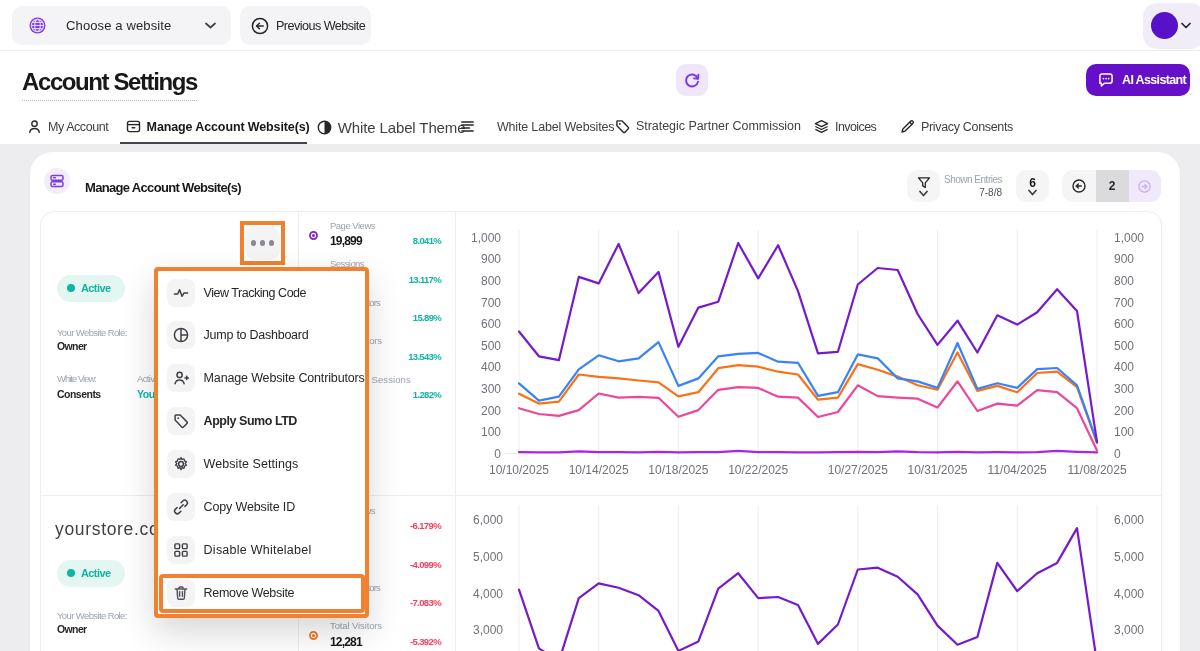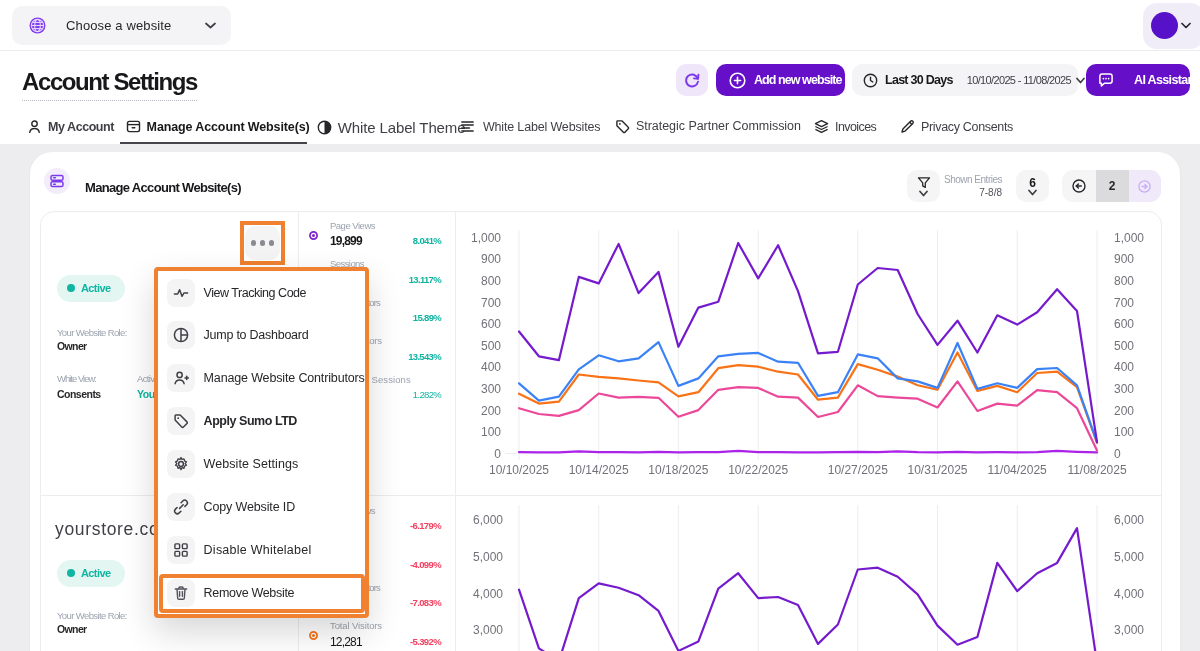--- a/index.html
+++ b/index.html
@@ -23,91 +23,72 @@
       </span>
   <span style="margin-left:20px;display:flex">
         <span class="tx" style="font-size:13px;font-weight:400;color:#27272a;letter-spacing:0.13px;">Choose a website</span>
       </span>
   <span style="margin-left:auto;margin-right:15px;display:flex">
         <svg width="11" height="7" viewBox="0 0 11 7" xmlns="http://www.w3.org/2000/svg">
           <polyline points="1,1.5 5.5,5.5 10,1.5" fill="none" stroke="#3f3f46" stroke-width="1.7" stroke-linecap="round" stroke-linejoin="round"></polyline>
         </svg>
       </span>
 </div>
+<div class="abs pill" style="left:240px;top:6px;width:131px;height:39px;padding-left:11px">
+  <span style="display:flex">
+        <svg width="18" height="18" viewBox="0 0 18 18" xmlns="http://www.w3.org/2000/svg">
+          <circle cx="9" cy="9" r="7.6" fill="none" stroke="#27272a" stroke-width="1.5"></circle>
+          <line x1="5.6" y1="9" x2="12.2" y2="9" stroke="#27272a" stroke-width="1.5" stroke-linecap="round"></line>
+          <polyline points="8.4,6.2 5.6,9 8.4,11.8" fill="none" stroke="#27272a" stroke-width="1.5" stroke-linecap="round" stroke-linejoin="round"></polyline>
+        </svg>
+      </span>
+  <span style="margin-left:7px;display:flex">
+        <span class="tx" style="font-size:12.6px;font-weight:400;color:#27272a;letter-spacing:-0.53px;">Previous Website</span>
+      </span>
+</div>
 <div class="abs" style="left:1143px;top:3px;width:61px;height:46px;border-radius:14px;background:#f1edf8"></div>
 <div class="abs" style="left:1151px;top:12px;width:27px;height:27px;border-radius:50%;background:#5712c9"></div>
 <span class="abs" style="left:1181px;top:22px;display:flex">
       <svg width="10" height="7" viewBox="0 0 10 7" xmlns="http://www.w3.org/2000/svg">
         <polyline points="1,1.5 5.0,5.5 9,1.5" fill="none" stroke="#27272a" stroke-width="1.7" stroke-linecap="round" stroke-linejoin="round"></polyline>
       </svg>
     </span>
 <div class="abs" style="left:0;top:50px;width:1200px;height:1px;background:#ececee"></div>
 
 <div class="abs" style="left:22px;top:68px;font-size:24px;font-weight:700;color:#18181b;letter-spacing:-1.40px;border-bottom:1px dotted #b9b9c2;padding-bottom:4px">Account Settings</div>
 
 <div class="abs" style="left:676px;top:64px;width:32px;height:32px;border-radius:10px;background:#efe6fa;display:flex;align-items:center;justify-content:center">
       <svg width="18" height="18" viewBox="0 0 18 18" xmlns="http://www.w3.org/2000/svg">
         <path d="M 14.8 7.6 A 6 6 0 1 0 15 10.6" fill="none" stroke="#7c3aed" stroke-width="1.9" stroke-linecap="round"></path>
         <polyline points="15.4,3.6 15.1,7.8 11,7.4" fill="none" stroke="#7c3aed" stroke-width="1.9" stroke-linecap="round" stroke-linejoin="round"></polyline>
       </svg>
     </div>
-<div class="abs" style="left:716px;top:64px;width:129px;height:32px;border-radius:10px;background:#650fc8;display:flex;align-items:center;padding-left:13px">
-  <span style="display:flex">
-        <svg width="17" height="17" viewBox="0 0 17 17" xmlns="http://www.w3.org/2000/svg">
-          <circle cx="8.5" cy="8.5" r="7.3" fill="none" stroke="#fff" stroke-width="1.6"></circle>
-          <line x1="8.5" y1="5.4" x2="8.5" y2="11.6" stroke="#fff" stroke-width="1.6" stroke-linecap="round"></line>
-          <line x1="5.4" y1="8.5" x2="11.6" y2="8.5" stroke="#fff" stroke-width="1.6" stroke-linecap="round"></line>
-        </svg>
-      </span>
-      <span style="margin-left:8px;display:flex">
-        <span class="tx" style="font-size:12.5px;font-weight:700;color:#fff;letter-spacing:-0.93px;">Add new website</span>
-      </span>
-</div>
-<div class="abs pill" style="left:852px;top:64px;width:226px;height:32px;padding-left:11px;border-radius:10px">
-  <span style="display:flex">
-        <svg width="15" height="15" viewBox="0 0 15 15" xmlns="http://www.w3.org/2000/svg">
-          <circle cx="7.5" cy="7.5" r="6.2" fill="none" stroke="#27272a" stroke-width="1.4"></circle>
-          <polyline points="7.5,4.3 7.5,7.5 9.7,8.9" fill="none" stroke="#27272a" stroke-width="1.4" stroke-linecap="round" stroke-linejoin="round"></polyline>
-        </svg>
-      </span>
-  <span style="margin-left:7px;display:flex">
-        <span class="tx" style="font-size:12.5px;font-weight:700;color:#18181b;letter-spacing:-0.73px;">Last 30 Days</span>
-      </span>
-  <span style="margin-left:14px;display:flex">
-        <span class="tx" style="font-size:11px;font-weight:400;color:#3f3f46;letter-spacing:-0.64px;">10/10/2025 - 11/08/2025</span>
-      </span>
-  <span style="margin-left:5px;display:flex">
-        <svg width="9" height="7" viewBox="0 0 9 7" xmlns="http://www.w3.org/2000/svg">
-          <polyline points="1,1.5 4.5,5.5 8,1.5" fill="none" stroke="#3f3f46" stroke-width="1.7" stroke-linecap="round" stroke-linejoin="round"></polyline>
-        </svg>
-      </span>
-</div>
 <div class="abs" style="left:1086px;top:64px;width:104px;height:32px;border-radius:10px;background:#650fc8;display:flex;align-items:center;padding-left:12px">
   <span style="display:flex">
         <svg width="16" height="16" viewBox="0 0 16 16" xmlns="http://www.w3.org/2000/svg">
           <path d="M1.9 4.3 a2.2 2.2 0 0 1 2.2-2.2 h7.8 a2.2 2.2 0 0 1 2.2 2.2 v4.8 a2.2 2.2 0 0 1 -2.2 2.2 h-5.5 l-3 2.6 v-2.6 h-1.5 z" fill="none" stroke="#fff" stroke-width="1.5" stroke-linejoin="round"></path>
           <circle cx="5.4" cy="6.6" r="0.85" fill="#fff"></circle>
           <circle cx="8" cy="6.6" r="0.85" fill="#fff"></circle>
           <circle cx="10.6" cy="6.6" r="0.85" fill="#fff"></circle>
         </svg>
       </span>
-      <span style="margin-left:20px;display:flex">
+      <span style="margin-left:8px;display:flex">
         <span class="tx" style="font-size:12.5px;font-weight:700;color:#fff;letter-spacing:-0.64px;">AI Assistant</span>
       </span>
 </div>
 
 <div class="abs" style="left:27px;top:119px;display:flex;align-items:center">
   <span style="display:flex">
         <svg width="15" height="15" viewBox="0 0 15 15" xmlns="http://www.w3.org/2000/svg">
           <circle cx="7.5" cy="4.7" r="2.7" fill="none" stroke="#27272a" stroke-width="1.4"></circle>
           <path d="M2.7 13.4 a4.9 4.9 0 0 1 9.6 0" fill="none" stroke="#27272a" stroke-width="1.4" stroke-linecap="round"></path>
         </svg>
       </span>
       <span style="margin-left:6px;display:flex">
-        <span class="tx" style="font-size:12.5px;font-weight:700;color:#3f3f46;letter-spacing:-0.44px;">My Account</span>
+        <span class="tx" style="font-size:12.5px;font-weight:400;color:#3f3f46;letter-spacing:-0.44px;">My Account</span>
       </span>
     </div>
 <div class="abs" style="left:125.6px;top:119px;display:flex;align-items:center">
   <span style="display:flex">
         <svg width="15" height="15" viewBox="0 0 15 15" xmlns="http://www.w3.org/2000/svg">
           <rect x="1.5" y="2.4" width="12" height="10.2" rx="1.8" fill="none" stroke="#27272a" stroke-width="1.4"></rect>
           <line x1="1.5" y1="5.6" x2="13.5" y2="5.6" stroke="#27272a" stroke-width="1.4"></line>
           <line x1="6.2" y1="8.8" x2="8.8" y2="8.8" stroke="#27272a" stroke-width="1.4" stroke-linecap="round"></line>
         </svg>
       </span>
@@ -128,21 +109,21 @@
     </div>
 <div class="abs" style="left:459.9px;top:119px;display:flex;align-items:center">
   <span style="display:flex">
         <svg width="15" height="15" viewBox="0 0 15 15" xmlns="http://www.w3.org/2000/svg">
           <line x1="1.8" y1="3" x2="13.2" y2="3" stroke="#27272a" stroke-width="1.4" stroke-linecap="round"></line>
           <line x1="1.8" y1="6" x2="13.2" y2="6" stroke="#27272a" stroke-width="1.4" stroke-linecap="round"></line>
           <line x1="1.8" y1="9" x2="9.4" y2="9" stroke="#27272a" stroke-width="1.4" stroke-linecap="round"></line>
           <line x1="1.8" y1="12" x2="13.2" y2="12" stroke="#27272a" stroke-width="1.4" stroke-linecap="round"></line>
         </svg>
       </span>
-      <span style="margin-left:8px;display:flex">
+      <span style="margin-left:22px;display:flex">
         <span class="tx" style="font-size:12.5px;font-weight:400;color:#3f3f46;letter-spacing:-0.16px;">White Label Websites</span>
       </span>
     </div>
 <div class="abs" style="left:615px;top:119px;display:flex;">
   <span style="display:flex">
         <svg width="15" height="15" viewBox="0 0 15 15" xmlns="http://www.w3.org/2000/svg">
           <path d="M1.9 6.8 V2.6 a0.75 0.75 0 0 1 0.75-0.75 h4.2 l6.4 6.4 a1.1 1.1 0 0 1 0 1.6 l-3.3 3.3 a1.1 1.1 0 0 1 -1.6 0 z" fill="none" stroke="#27272a" stroke-width="1.4" stroke-linejoin="round"></path>
           <circle cx="4.9" cy="4.9" r="0.85" fill="#27272a"></circle>
         </svg>
       </span>
@@ -255,21 +236,21 @@
 <div class="abs tx" style="left:330px;top:272.6px;font-size:12px;font-weight:700;color:#18181b;letter-spacing:-0.83px">4,522</div>
 <div class="abs tx" style="left:380px;top:273.6px;width:61px;text-align:right;font-size:9.5px;font-weight:700;color:#0fb5a2;letter-spacing:-0.67px">13.117%</div>
 <div class="abs tx" style="left:330px;top:296.6px;font-size:9.5px;color:#9ca3af;letter-spacing:-0.93px">Unique Visitors</div>
 <div class="abs tx" style="left:330px;top:311.1px;font-size:12px;font-weight:700;color:#18181b;letter-spacing:-0.83px">9,903</div>
 <div class="abs tx" style="left:380px;top:312.1px;width:61px;text-align:right;font-size:9.5px;font-weight:700;color:#0fb5a2;letter-spacing:-0.68px">15.89%</div>
 <div class="abs tx" style="left:330px;top:335.1px;font-size:9.5px;color:#9ca3af;letter-spacing:-0.12px">Total Visitors</div>
 <div class="abs tx" style="left:330px;top:349.6px;font-size:12px;font-weight:700;color:#18181b;letter-spacing:-0.83px">9,102</div>
 <div class="abs tx" style="left:380px;top:350.6px;width:61px;text-align:right;font-size:9.5px;font-weight:700;color:#0fb5a2;letter-spacing:-0.67px">13.543%</div>
 <div class="abs tx" style="left:330px;top:373.6px;font-size:9.5px;color:#9ca3af;letter-spacing:0.10px">Engaged Sessions</div>
 <div class="abs tx" style="left:330px;top:388.1px;font-size:12px;font-weight:700;color:#18181b;letter-spacing:-0.83px">3,413</div>
-<div class="abs tx" style="left:380px;top:389.1px;width:61px;text-align:right;font-size:9.5px;font-weight:400;color:#0fb5a2;letter-spacing:-0.68px">1.282%</div>
+<div class="abs tx" style="left:380px;top:389.1px;width:61px;text-align:right;font-size:9.5px;font-weight:700;color:#0fb5a2;letter-spacing:-0.68px">1.282%</div>
 <svg width="707" height="284" style="position:absolute;left:455px;top:211px" xmlns="http://www.w3.org/2000/svg">
 <line x1="64.0" y1="19" x2="64.0" y2="249" stroke="#ededf0"></line>
 <line x1="143.7" y1="19" x2="143.7" y2="249" stroke="#ededf0"></line>
 <line x1="223.4" y1="19" x2="223.4" y2="249" stroke="#ededf0"></line>
 <line x1="303.2" y1="19" x2="303.2" y2="249" stroke="#ededf0"></line>
 <line x1="402.8" y1="19" x2="402.8" y2="249" stroke="#ededf0"></line>
 <line x1="482.5" y1="19" x2="482.5" y2="249" stroke="#ededf0"></line>
 <line x1="562.2" y1="19" x2="562.2" y2="249" stroke="#ededf0"></line>
 <line x1="642.0" y1="19" x2="642.0" y2="249" stroke="#ededf0"></line>
 <line x1="50" y1="242.5" x2="62" y2="242.5" stroke="#ededf0"></line>
@@ -338,21 +319,21 @@
 <div class="abs tx" style="left:330px;top:504.5px;font-size:9.5px;color:#9ca3af;letter-spacing:-0.50px">Page Views</div>
 <div class="abs tx" style="left:330px;top:519.0px;font-size:12px;font-weight:700;color:#18181b;letter-spacing:-0.83px">9,120</div>
 <div class="abs tx" style="left:380px;top:520.0px;width:61px;text-align:right;font-size:9.5px;font-weight:700;color:#f43f5e;letter-spacing:-0.62px">-6.179%</div>
 <div class="abs tx" style="left:330px;top:543.0px;font-size:9.5px;color:#9ca3af;letter-spacing:-0.57px">Sessions</div>
 <div class="abs tx" style="left:330px;top:557.5px;font-size:12px;font-weight:700;color:#18181b;letter-spacing:-0.83px">3,866</div>
 <div class="abs tx" style="left:380px;top:558.5px;width:61px;text-align:right;font-size:9.5px;font-weight:700;color:#f43f5e;letter-spacing:-0.62px">-4.099%</div>
 <div class="abs tx" style="left:330px;top:581.5px;font-size:9.5px;color:#9ca3af;letter-spacing:-0.93px">Unique Visitors</div>
 <div class="abs tx" style="left:330px;top:596.0px;font-size:12px;font-weight:700;color:#18181b;letter-spacing:-0.83px">9,233</div>
 <div class="abs tx" style="left:380px;top:597.0px;width:61px;text-align:right;font-size:9.5px;font-weight:700;color:#f43f5e;letter-spacing:-0.62px">-7.083%</div>
 <div class="abs tx" style="left:330px;top:620.0px;font-size:9.5px;color:#9ca3af;letter-spacing:-0.12px">Total Visitors</div>
-<div class="abs tx" style="left:330px;top:634.5px;font-size:12px;font-weight:400;color:#18181b;letter-spacing:-0.81px">12,281</div>
+<div class="abs tx" style="left:330px;top:634.5px;font-size:12px;font-weight:700;color:#18181b;letter-spacing:-0.81px">12,281</div>
 <div class="abs tx" style="left:380px;top:635.5px;width:61px;text-align:right;font-size:9.5px;font-weight:700;color:#f43f5e;letter-spacing:-0.62px">-5.392%</div>
 <div class="abs" style="left:309px;top:631.4px;display:flex">
       <svg width="9" height="9" viewBox="0 0 9 9" xmlns="http://www.w3.org/2000/svg">
         <circle cx="4.5" cy="4.5" r="3.6" fill="none" stroke="#f97316" stroke-width="1.7"></circle>
         <circle cx="4.5" cy="4.5" r="1.5" fill="#f97316"></circle>
       </svg>
     </div>
 
 <div class="abs" style="left:240.4px;top:220.6px;width:44.4px;height:44.8px;border:4px solid #ef8130;background:#fff"></div>
 <div class="abs" style="left:245.4px;top:226.3px;width:34.5px;height:33.5px;border-radius:10px;background:#f4f4f5;display:flex;align-items:center;justify-content:center">

